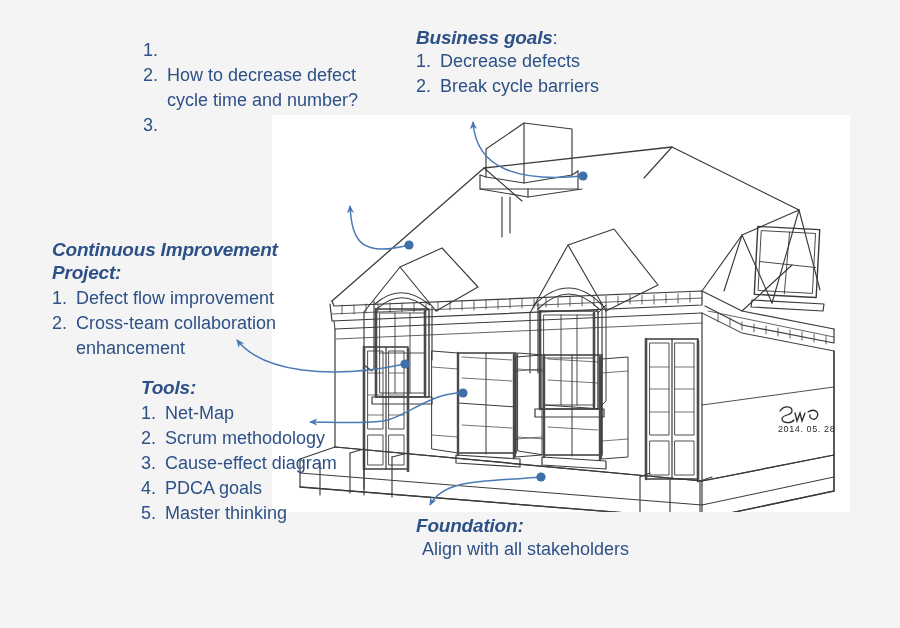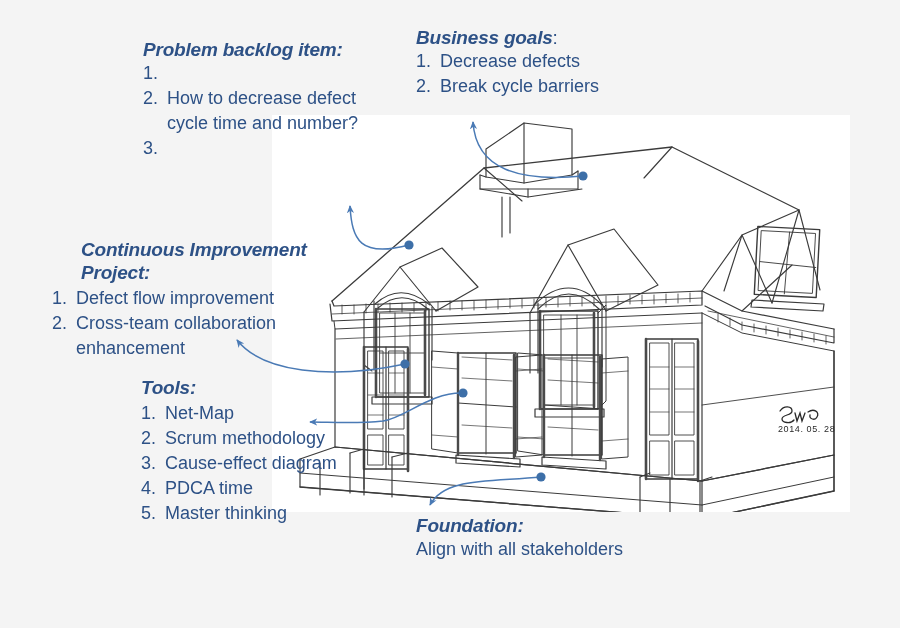--- a/index.html
+++ b/index.html
@@ -37,30 +37,30 @@
   }
   ol.items li{
     display:flex;
     align-items:flex-start;
   }
   ol.items li .num{
     width:24px;flex:0 0 24px;
     text-align:left;
   }
   ol.items li .txt{flex:1 1 auto;}
-  .plain{font-size:18px;line-height:25px;}
+  .plain{font-size:18px;line-height:25px;margin-left:6px;}
 
   
   #blk-problem{left:143px;top:38px;width:270px;}
   #blk-problem ol.items li .txt{max-width:232px;}
 
   #blk-goals{left:416px;top:26px;width:250px;}
 
   #blk-improvement{left:52px;top:238px;width:278px;}
-  #blk-improvement .hdr{white-space:normal;width:268px;margin-left:29px;}
+  #blk-improvement .hdr{white-space:normal;width:268px;}
   #blk-improvement ol.items{margin-top:2px;}
 
   #blk-tools{left:141px;top:376px;width:250px;}
   #blk-tools ol.items{margin-top:2px;}
 
   #blk-foundation{left:416px;top:514px;width:280px;}
 </style>
 </head>
 <body>
 
@@ -250,21 +250,20 @@
       </g>
 
       <g>
         <path d="M541 477 C486 482 444 478 430 505" marker-end="url(#ah)"></path>
         <circle cx="541" cy="477" r="4.6" fill="#3d6fa8" stroke="none"></circle>
       </g>
     </g>
   </svg>
 
   <div class="block" id="blk-problem">
-    <div class="hdr">Problem backlog item:</div>
     <ol class="items">
       <li>
         <span class="num">1.</span>
       </li>
       <li>
         <span class="num">2.</span>
         <span class="txt">How to decrease defect cycle time and number?</span>
       </li>
       <li>
         <span class="num">3.</span>
@@ -310,21 +309,21 @@
       <li>
         <span class="num">2.</span>
         <span class="txt">Scrum methodology</span>
       </li>
       <li>
         <span class="num">3.</span>
         <span class="txt">Cause-effect diagram</span>
       </li>
       <li>
         <span class="num">4.</span>
-        <span class="txt">PDCA time</span>
+        <span class="txt">PDCA goals</span>
       </li>
       <li>
         <span class="num">5.</span>
         <span class="txt">Master thinking</span>
       </li>
     </ol>
   </div>
 
   <div class="block" id="blk-foundation">
     <div class="hdr">Foundation:</div>

